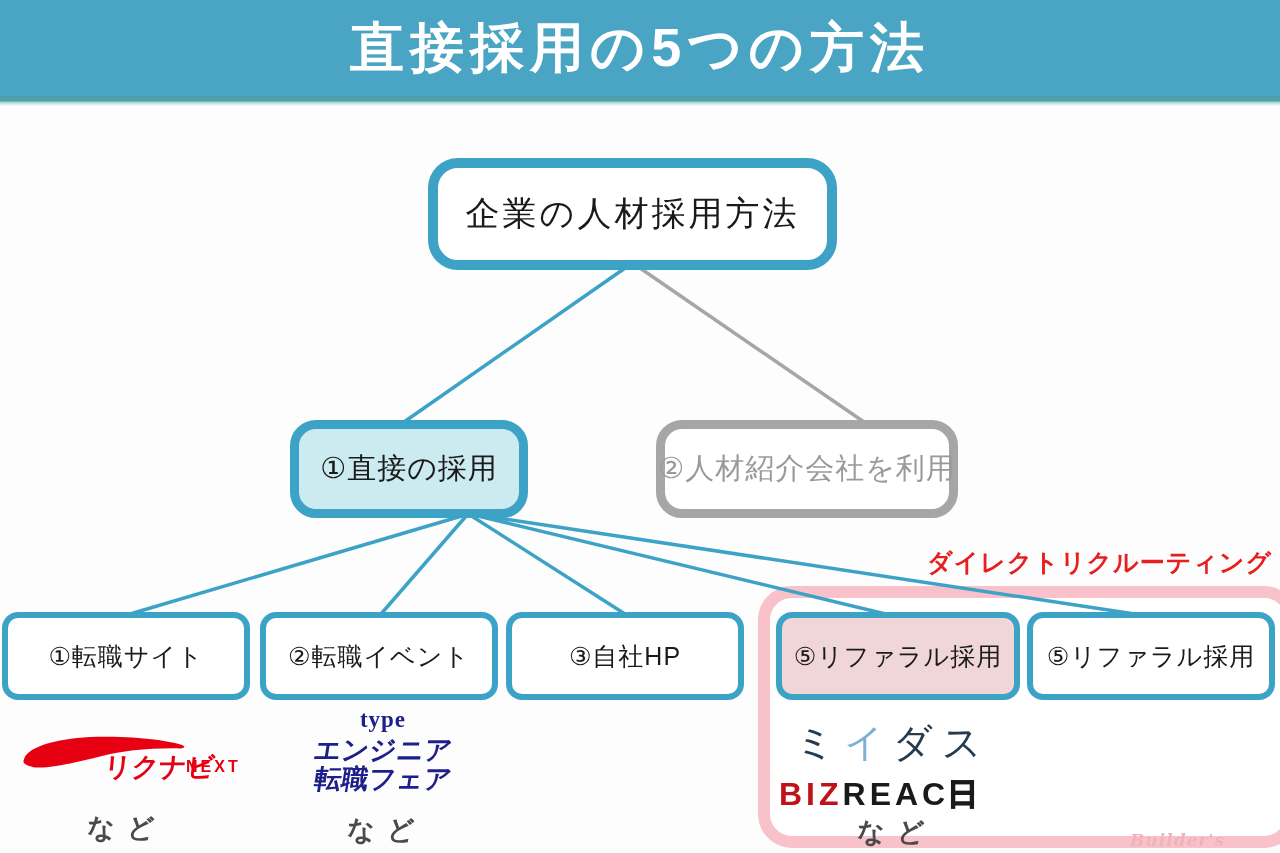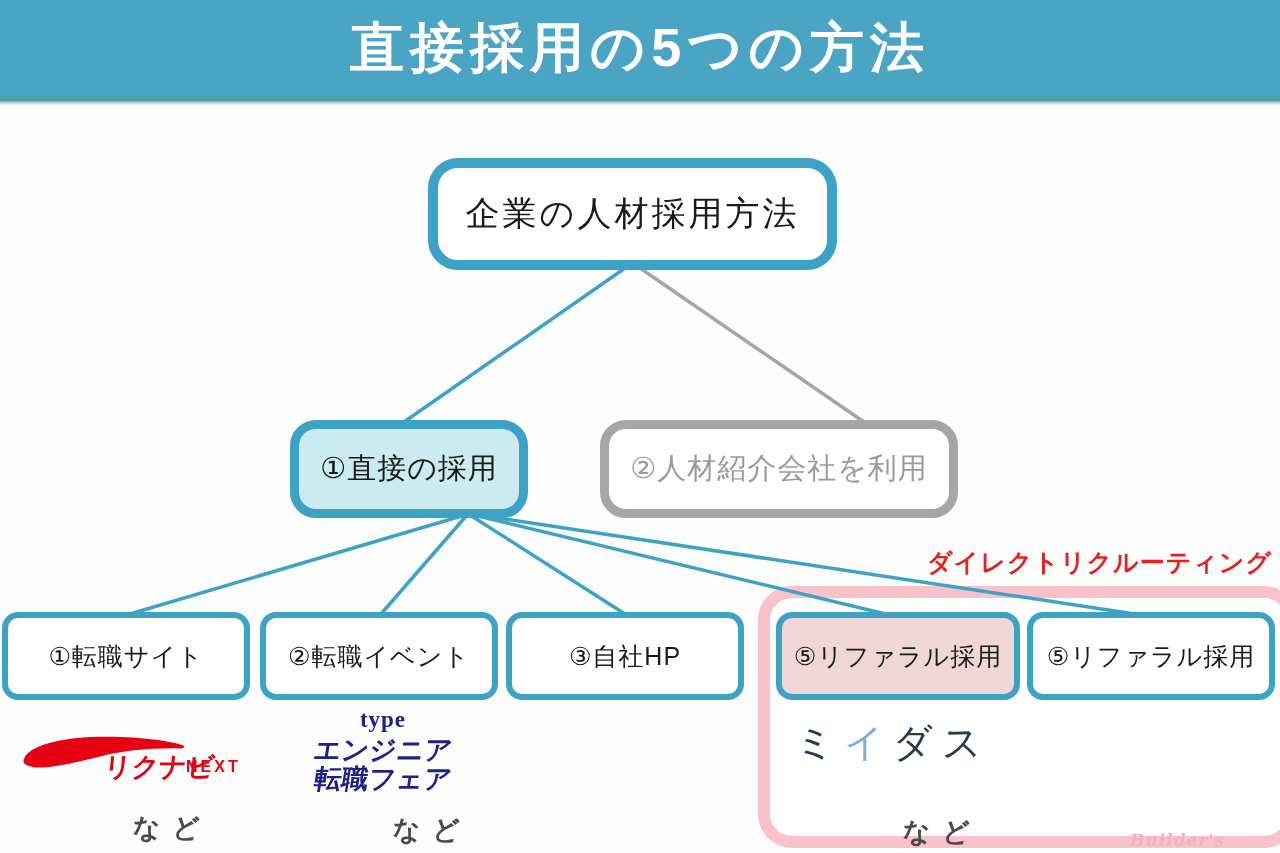--- a/index.html
+++ b/index.html
@@ -30,21 +30,21 @@
     background:linear-gradient(#4E9FA8 0 45%, #BFDEE2 70%, #FDFDFD 100%);z-index:3;}
   .title{position:absolute;left:0;top:0;width:1280px;height:96px;display:flex;align-items:center;justify-content:center;
     color:#fff;font-size:54px;font-weight:900;letter-spacing:6px;z-index:4;}
   
   .box{position:absolute;box-sizing:border-box;background:#fff;display:flex;align-items:center;justify-content:center;
     font-weight:400;color:#1A1A1A;z-index:3;white-space:nowrap;}
   .box-root{left:428px;top:158px;width:409px;height:112px;border:10px solid var(--teal);border-radius:30px;
     font-size:34px;letter-spacing:3px;}
   .box-direct{left:290px;top:420px;width:238px;height:98px;border:9px solid var(--teal);border-radius:26px;
     background:var(--cyan-fill);font-size:29px;letter-spacing:1px;}
-  .box-agency{left:600px;top:420px;width:358px;height:98px;border:9px solid var(--gray-border);border-radius:26px;
+  .box-agency{left:656px;top:420px;width:302px;height:98px;border:9px solid var(--gray-border);border-radius:26px;
     color:var(--gray-text);font-size:29px;letter-spacing:1px;}
   .box-m{top:612px;height:88px;border:6px solid var(--teal);border-radius:16px;font-size:25px;letter-spacing:1px;}
   .box-m1{left:2px;width:248px;}
   .box-m2{left:260px;width:238px;}
   .box-m3{left:506px;width:238px;}
   .box-m4{left:776px;width:244px;background:var(--pink-fill);}
   .box-m5{left:1027px;width:248px;}
   
   .pink-region{position:absolute;left:758px;top:586px;width:540px;height:262px;box-sizing:border-box;
     border:12px solid var(--pink-border);border-radius:34px;background:#fff;z-index:1;}
@@ -65,21 +65,21 @@
   .type-brand{font-family:"Liberation Serif","DejaVu Serif",serif;font-size:23px;font-weight:900;line-height:32px;letter-spacing:1px;}
   .type-l2,.type-l3{font-size:27px;font-weight:900;transform:skewX(-9deg);line-height:29px;}
   .miidas{position:absolute;left:795px;top:716px;font-size:39px;font-weight:400;letter-spacing:9px;
     color:var(--miidas-navy);z-index:3;white-space:nowrap;}
   .miidas .slash{color:var(--miidas-blue);}
   .bizreach{position:absolute;left:779px;top:776px;font-size:32px;font-weight:900;letter-spacing:4px;
     color:#1A1A1A;z-index:3;white-space:nowrap;display:flex;align-items:center;}
   .bizreach .biz{color:var(--bizreach-red);}
   .ladder{margin-left:1px;display:inline-block;}
   
-  .etc{position:absolute;width:170px;text-align:right;color:var(--etc-gray);
+  .etc{position:absolute;width:170px;text-align:center;color:var(--etc-gray);
     font-size:27px;font-weight:900;letter-spacing:12px;z-index:3;}
   .etc-1{left:42px;top:810px;}
   .etc-2{left:302px;top:812px;}
   .etc-3{left:812px;top:814px;}
   
   .watermark{position:absolute;left:1130px;top:830px;z-index:5;color:var(--watermark-pink);
     font-family:"DejaVu Serif","Liberation Serif",serif;font-style:italic;font-weight:700;font-size:17px;letter-spacing:1px;}
 </style>
 </head>
 <body>
@@ -124,17 +124,30 @@
 
   <div class="type-logo">
     <div class="type-brand">type</div>
     <div class="type-l2">エンジニア</div>
     <div class="type-l3">転職フェア</div>
   </div>
   <div class="etc etc-2">など</div>
 
   <div class="miidas"><span>ミ</span><span class="slash">イ</span><span>ダ</span><span>ス</span></div>
 
+  <div class="bizreach">
+    <span class="biz">BIZ</span>
+      <span>REAC</span>
+    <svg class="ladder" width="25" height="29" viewBox="0 0 26 30">
+      <g fill="#1A1A1A">
+        <rect x="1" y="0" width="4.5" height="30"></rect>
+        <rect x="20.5" y="0" width="4.5" height="30"></rect>
+        <rect x="1" y="0" width="24" height="4.5"></rect>
+        <rect x="1" y="11" width="24" height="4.5"></rect>
+        <rect x="1" y="22" width="24" height="4.5"></rect>
+      </g>
+    </svg>
+  </div>
   <div class="etc etc-3">など</div>
 
   <div class="watermark">Builder's Career</div>
 
 </div>
 
 </body></html>

